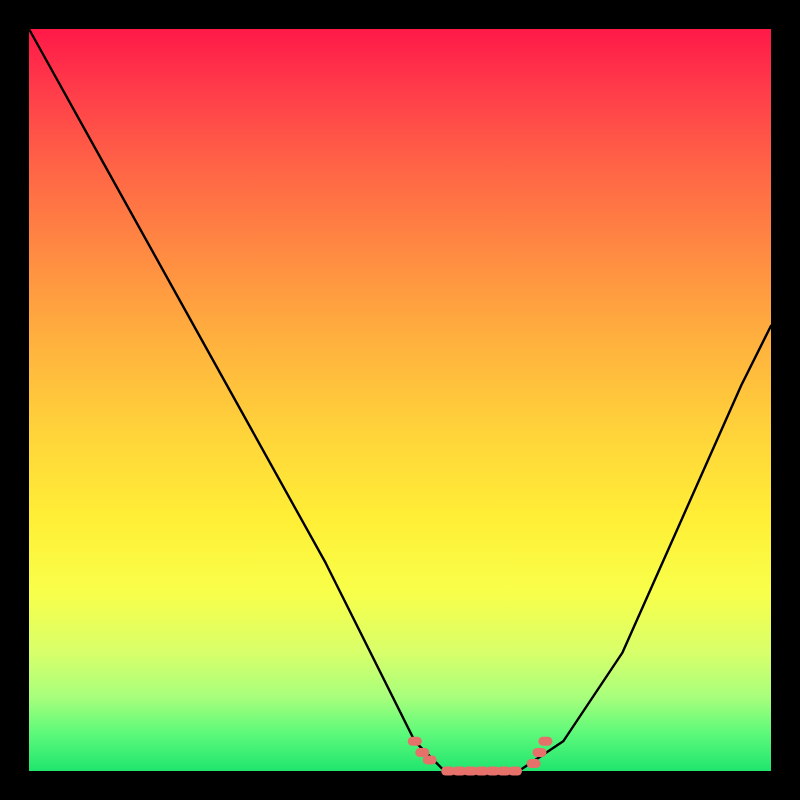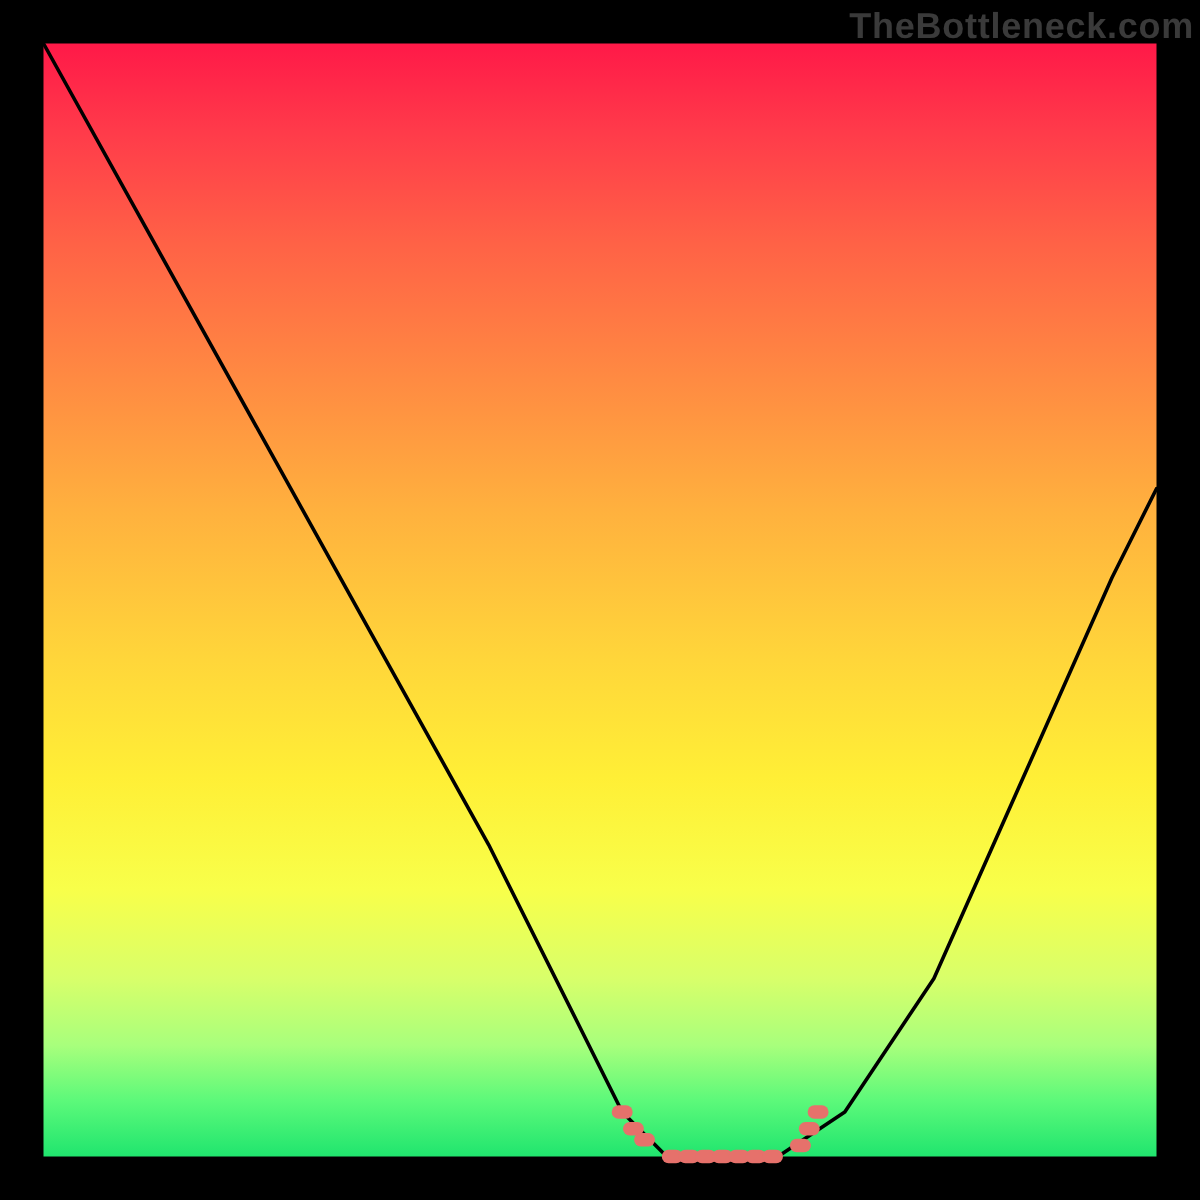--- a/index.html
+++ b/index.html
@@ -57,21 +57,20 @@
     width: 742px;
     height: 742px;
     overflow: visible;
   }
 </style>
 </head>
 <body>
 
 <div class="outer">
 
-  <div class="watermark">TheBottleneck.com</div>
 
   <div class="plot-area">
     <svg class="curve" viewBox="0 0 742 742" preserveAspectRatio="none">
       <path id="curve-path" fill="none" stroke="#000000" stroke-width="2.4" stroke-linecap="round" stroke-linejoin="round" d="M 0.0 0.0 L 74.2 133.6 L 148.4 267.1 L 222.6 400.7 L 296.8 534.2 L 356.2 653.0 L 385.8 712.3 L 415.5 742.0 L 460.0 742.0 L 489.7 742.0 L 534.2 712.3 L 593.6 623.3 L 653.0 489.7 L 712.3 356.2 L 742.0 296.8"></path>
       <g id="markers-group">
           <rect x="378.8" y="707.8" width="14" height="9" rx="4.5" ry="4.5" fill="#e6716b"></rect>
           <rect x="386.3" y="719.0" width="14" height="9" rx="4.5" ry="4.5" fill="#e6716b"></rect>
           <rect x="393.7" y="726.4" width="14" height="9" rx="4.5" ry="4.5" fill="#e6716b"></rect>
           <rect x="412.2" y="737.5" width="14" height="9" rx="4.5" ry="4.5" fill="#e6716b"></rect>
           <rect x="423.4" y="737.5" width="14" height="9" rx="4.5" ry="4.5" fill="#e6716b"></rect>

